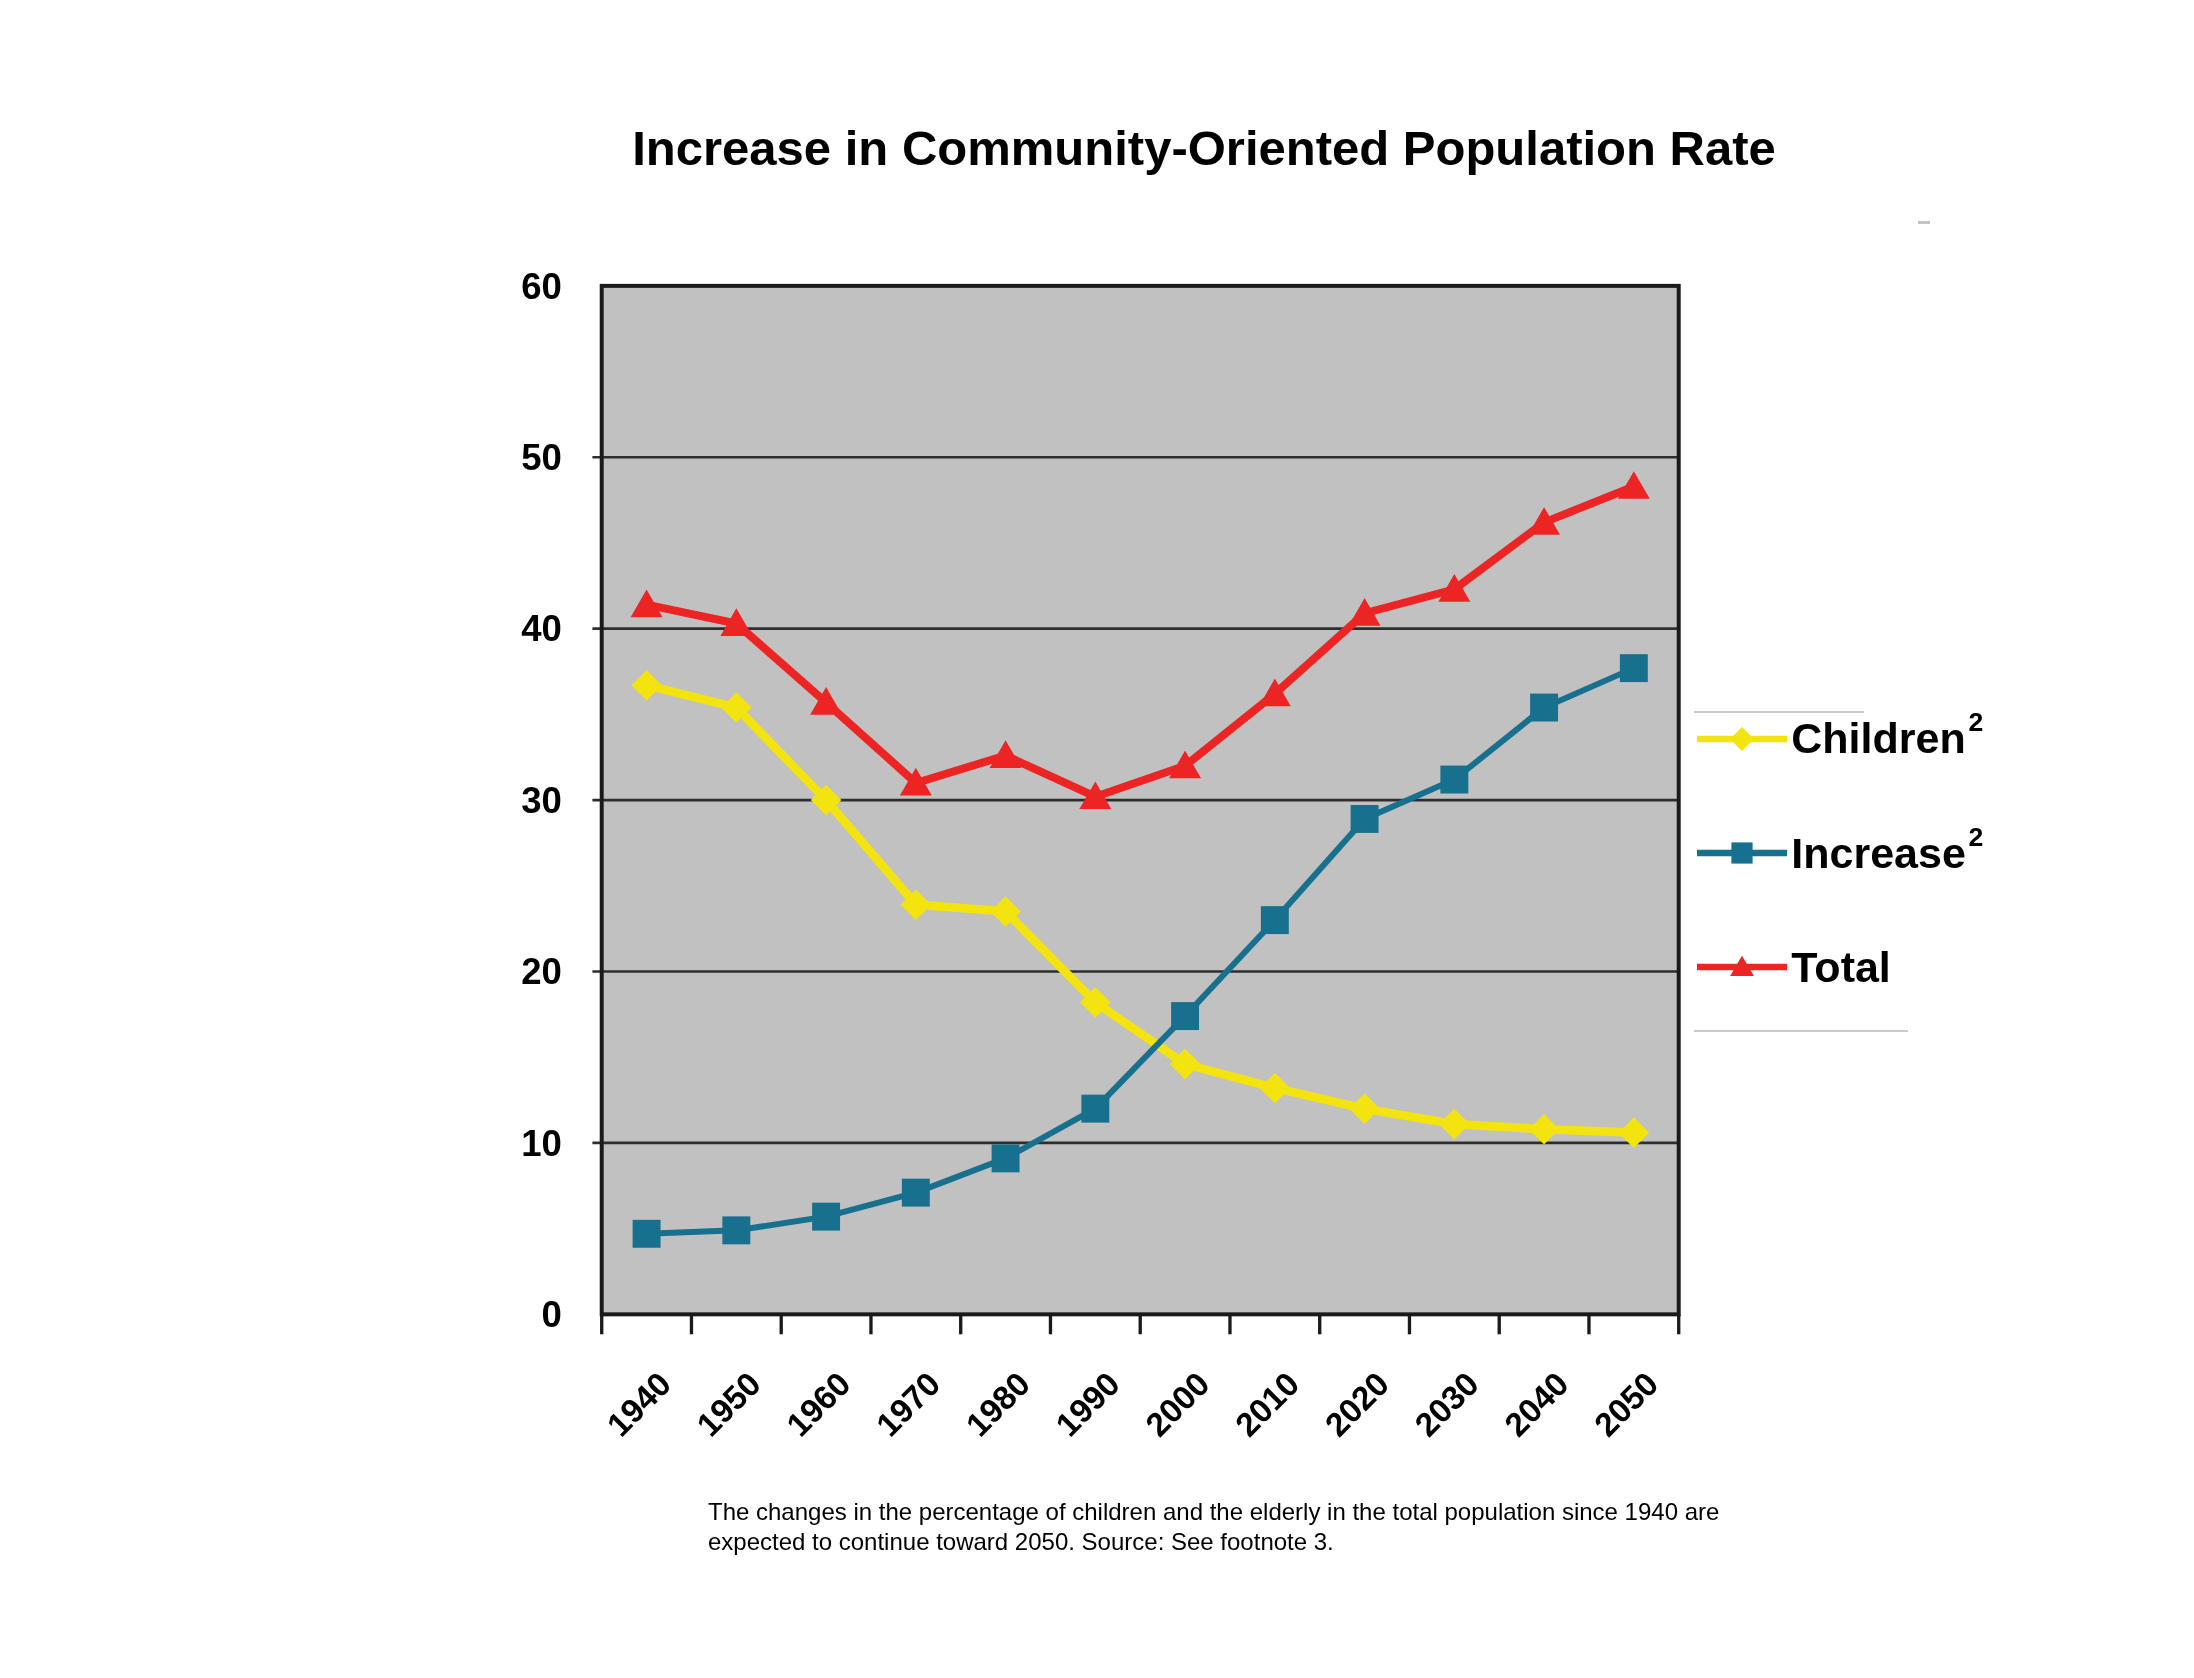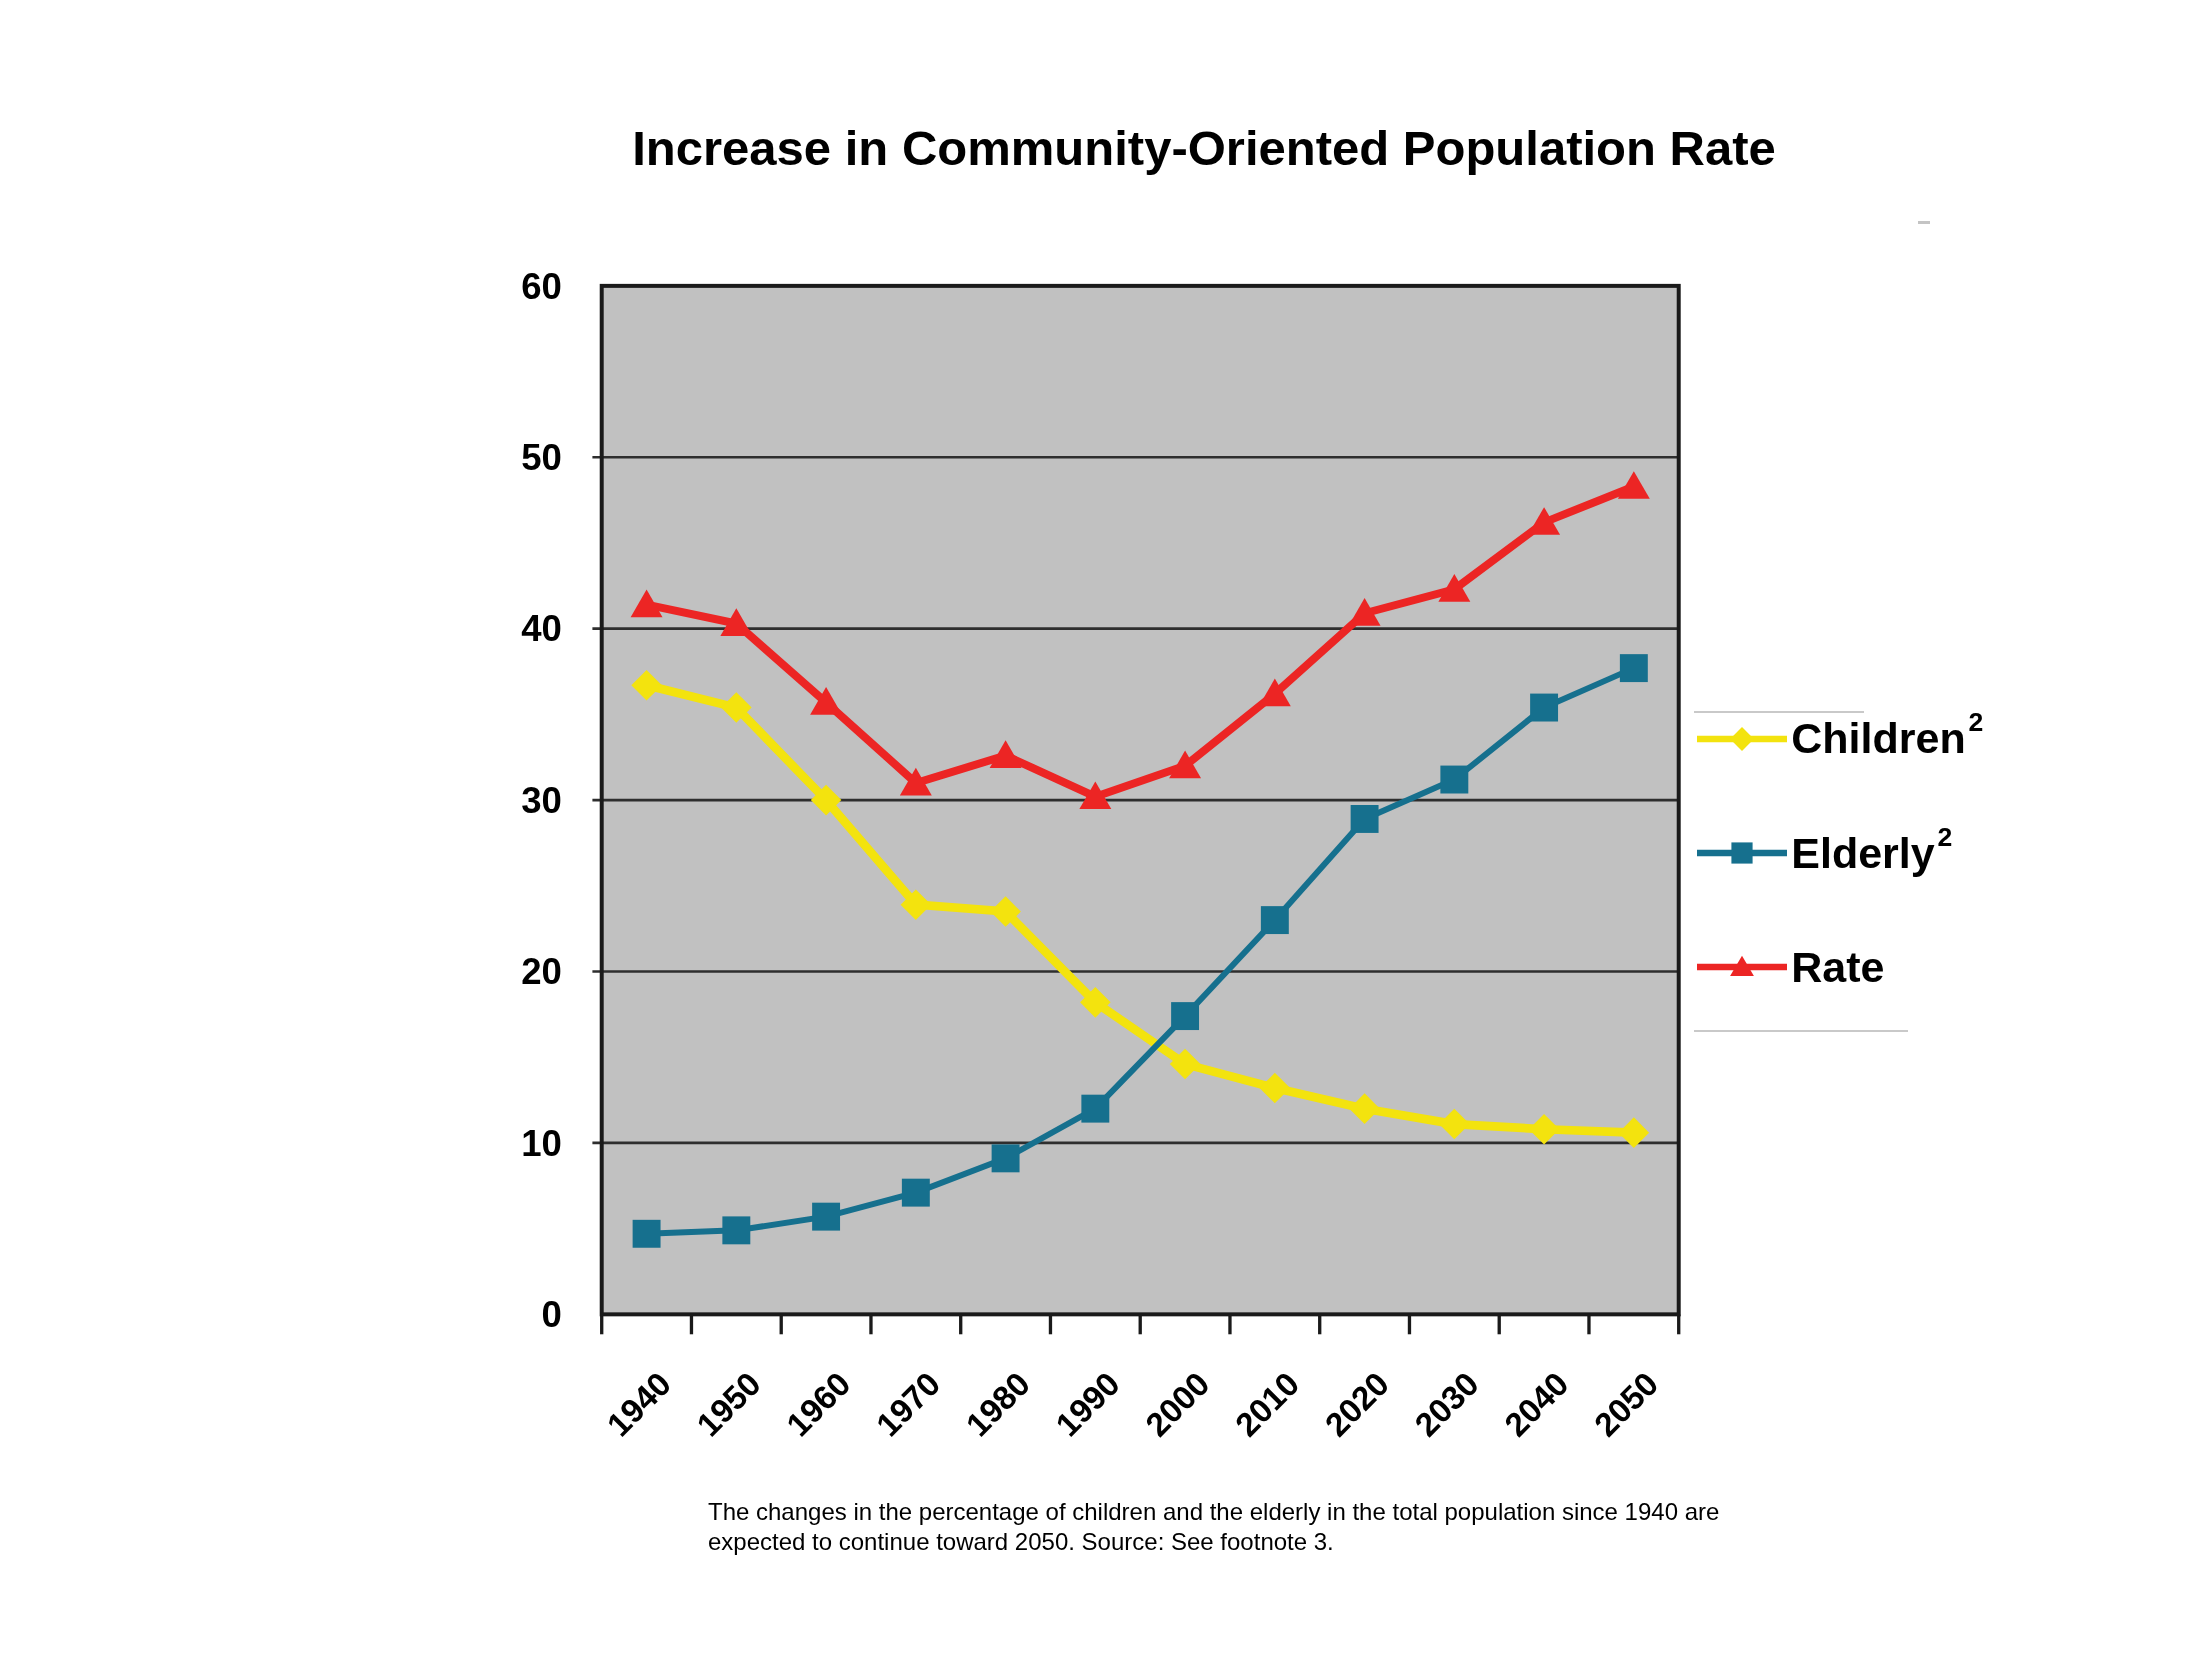--- a/index.html
+++ b/index.html
@@ -140,29 +140,29 @@
             <polygon points="68,15 86,33 68,51 50,33" fill="#F3E30E"></polygon>
           </svg>
           <span class="legend-label">Children</span>
           <span class="legend-sup">2</span>
         </div>
         <div class="legend-row" style="top: 121px;">
           <svg width="90" height="44" viewBox="0 0 136 66">
             <line x1="0" y1="33" x2="136" y2="33" stroke="#16708E" stroke-width="10"></line>
             <rect x="52" y="17" width="32" height="32" fill="#16708E"></rect>
           </svg>
-          <span class="legend-label">Elderly</span>
+          <span class="legend-label">Increase</span>
           <span class="legend-sup">2</span>
         </div>
         <div class="legend-row" style="top: 235px;">
           <svg width="90" height="44" viewBox="0 0 136 66">
             <line x1="0" y1="33" x2="136" y2="33" stroke="#EC2524" stroke-width="10"></line>
             <polygon points="68,16 86,46.6 50,46.6" fill="#EC2524"></polygon>
           </svg>
-          <span class="legend-label">Rate</span>
+          <span class="legend-label">Total</span>
         </div>
       </div>
   </div>
 
   <div class="faint-line" style="left:1694px;top:711px;width:170px;"></div>
   <div class="faint-line" style="left:1694px;top:1030px;width:214px;"></div>
   <div id="artifact-dash"></div>
 
   <div id="caption">The changes in the percentage of children and the elderly in the total population since 1940 are expected to continue toward 2050. Source: See footnote 3.</div>
 

